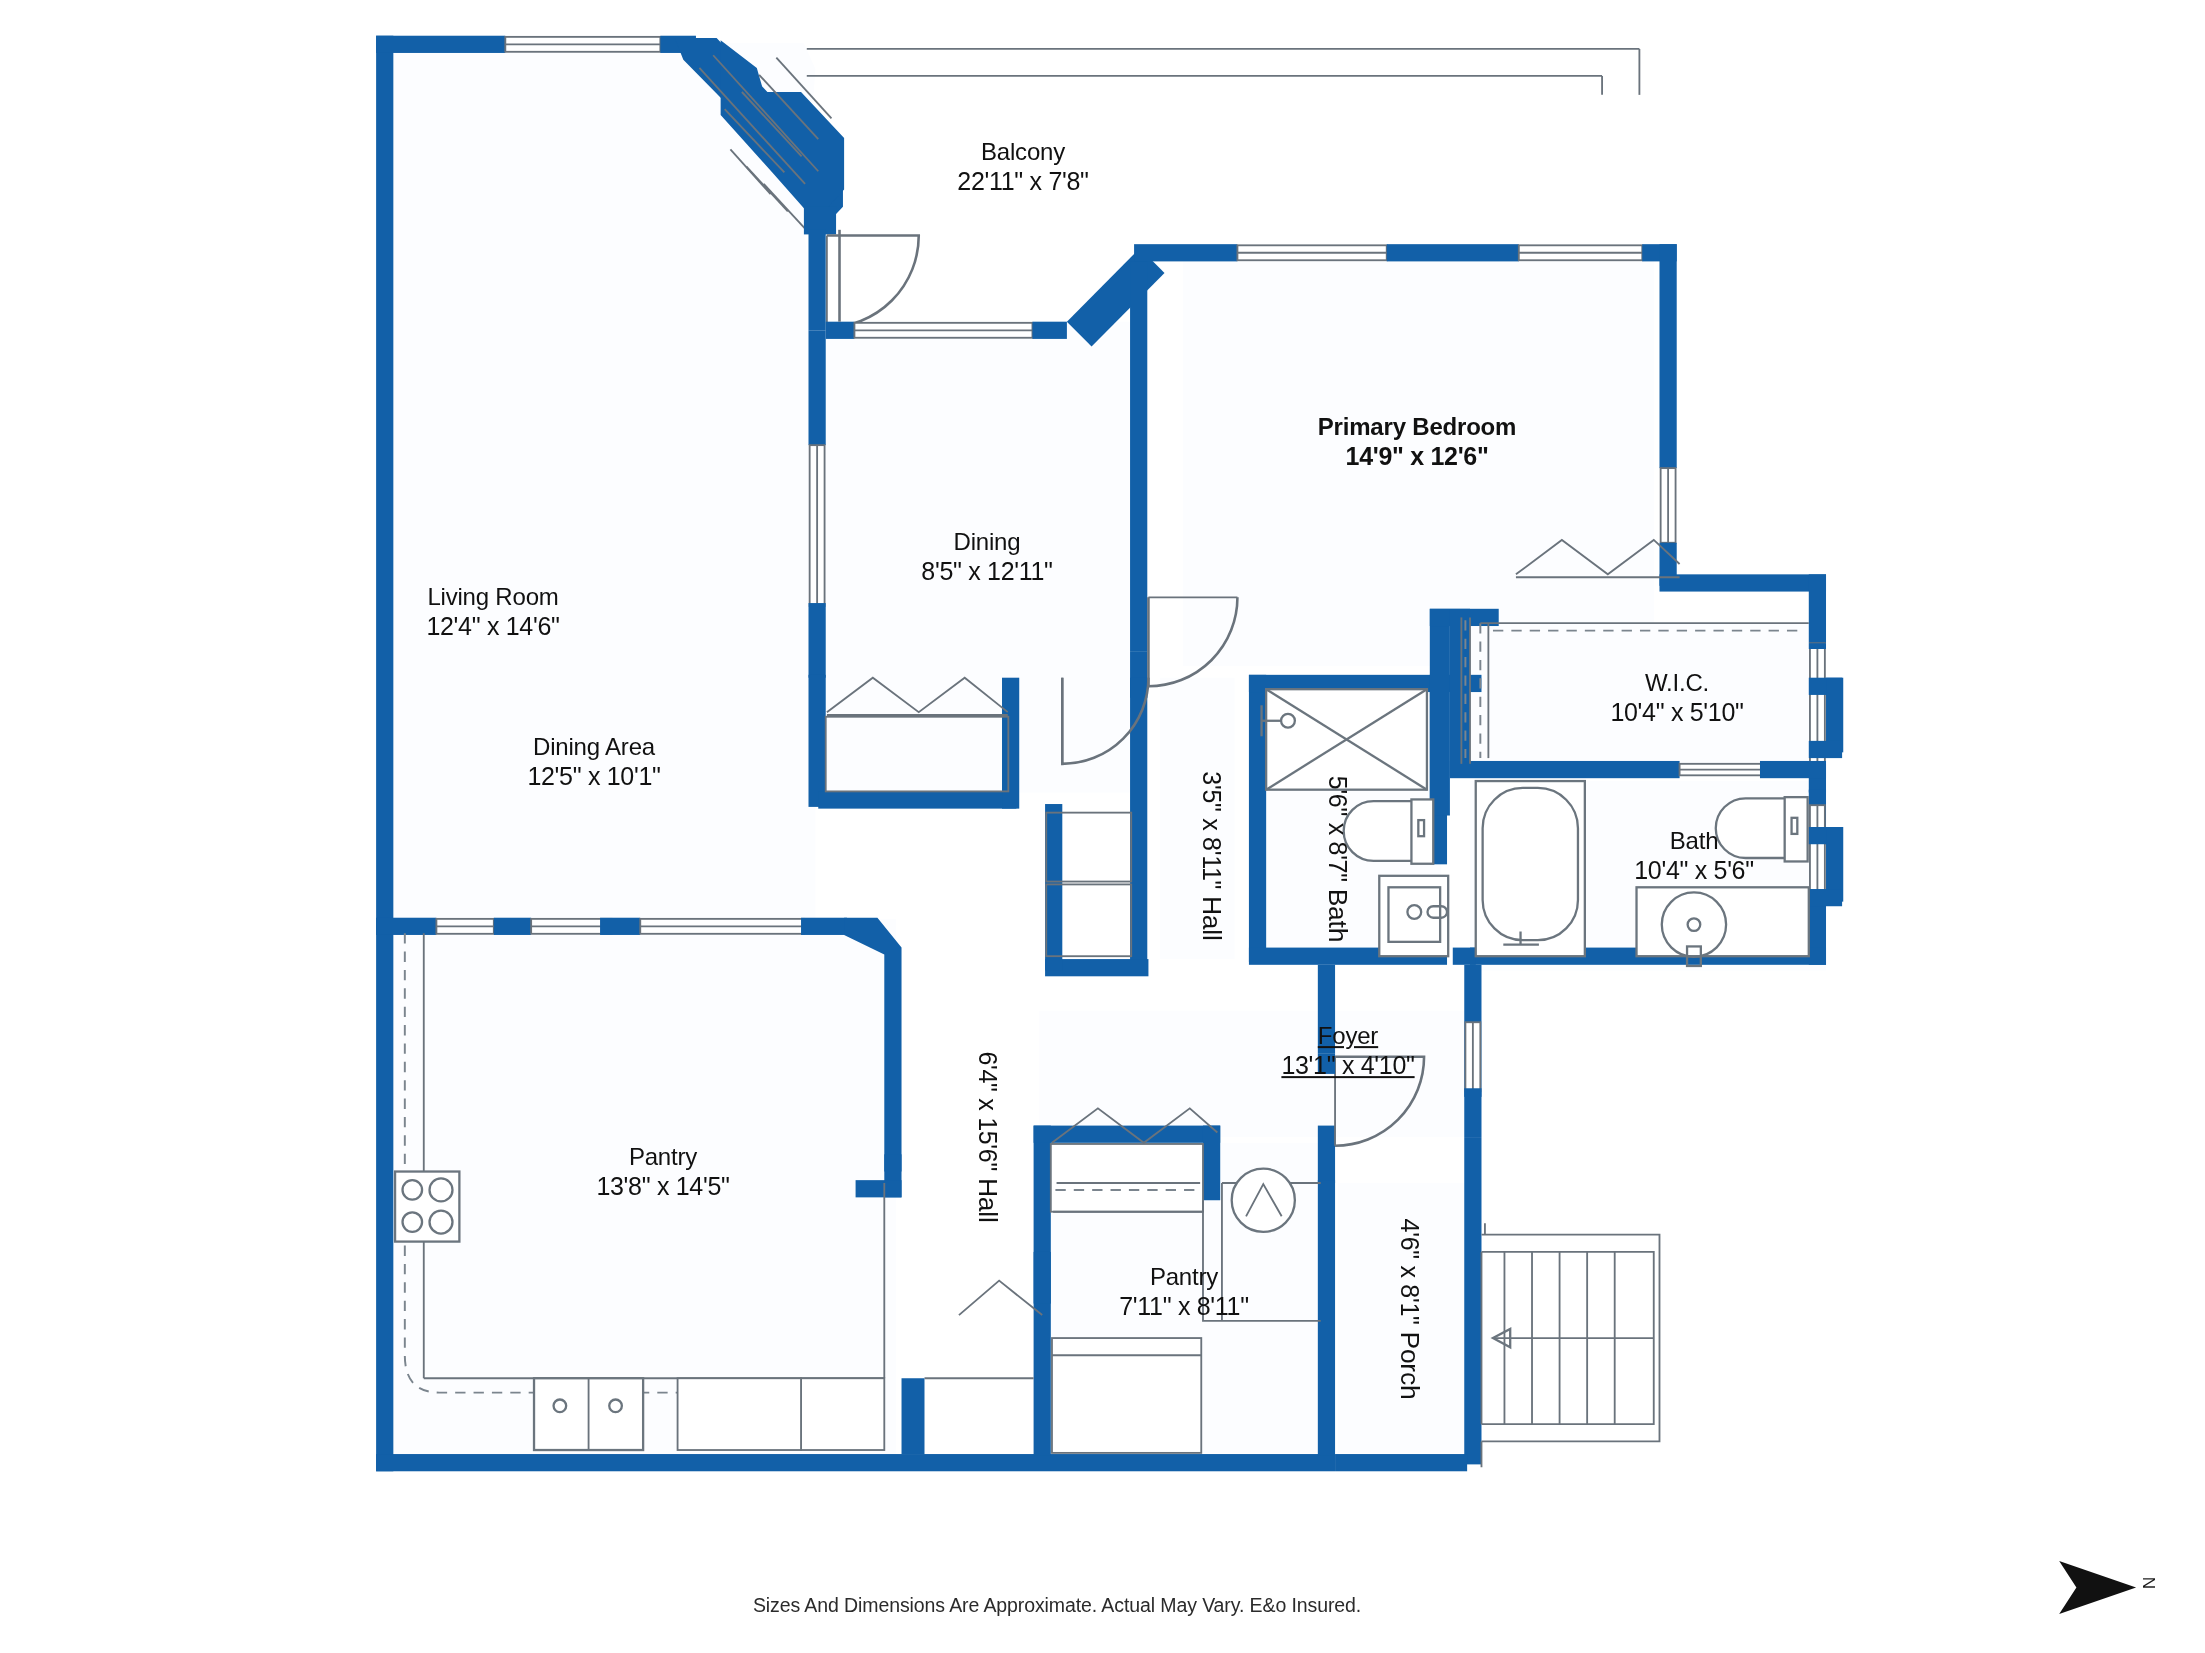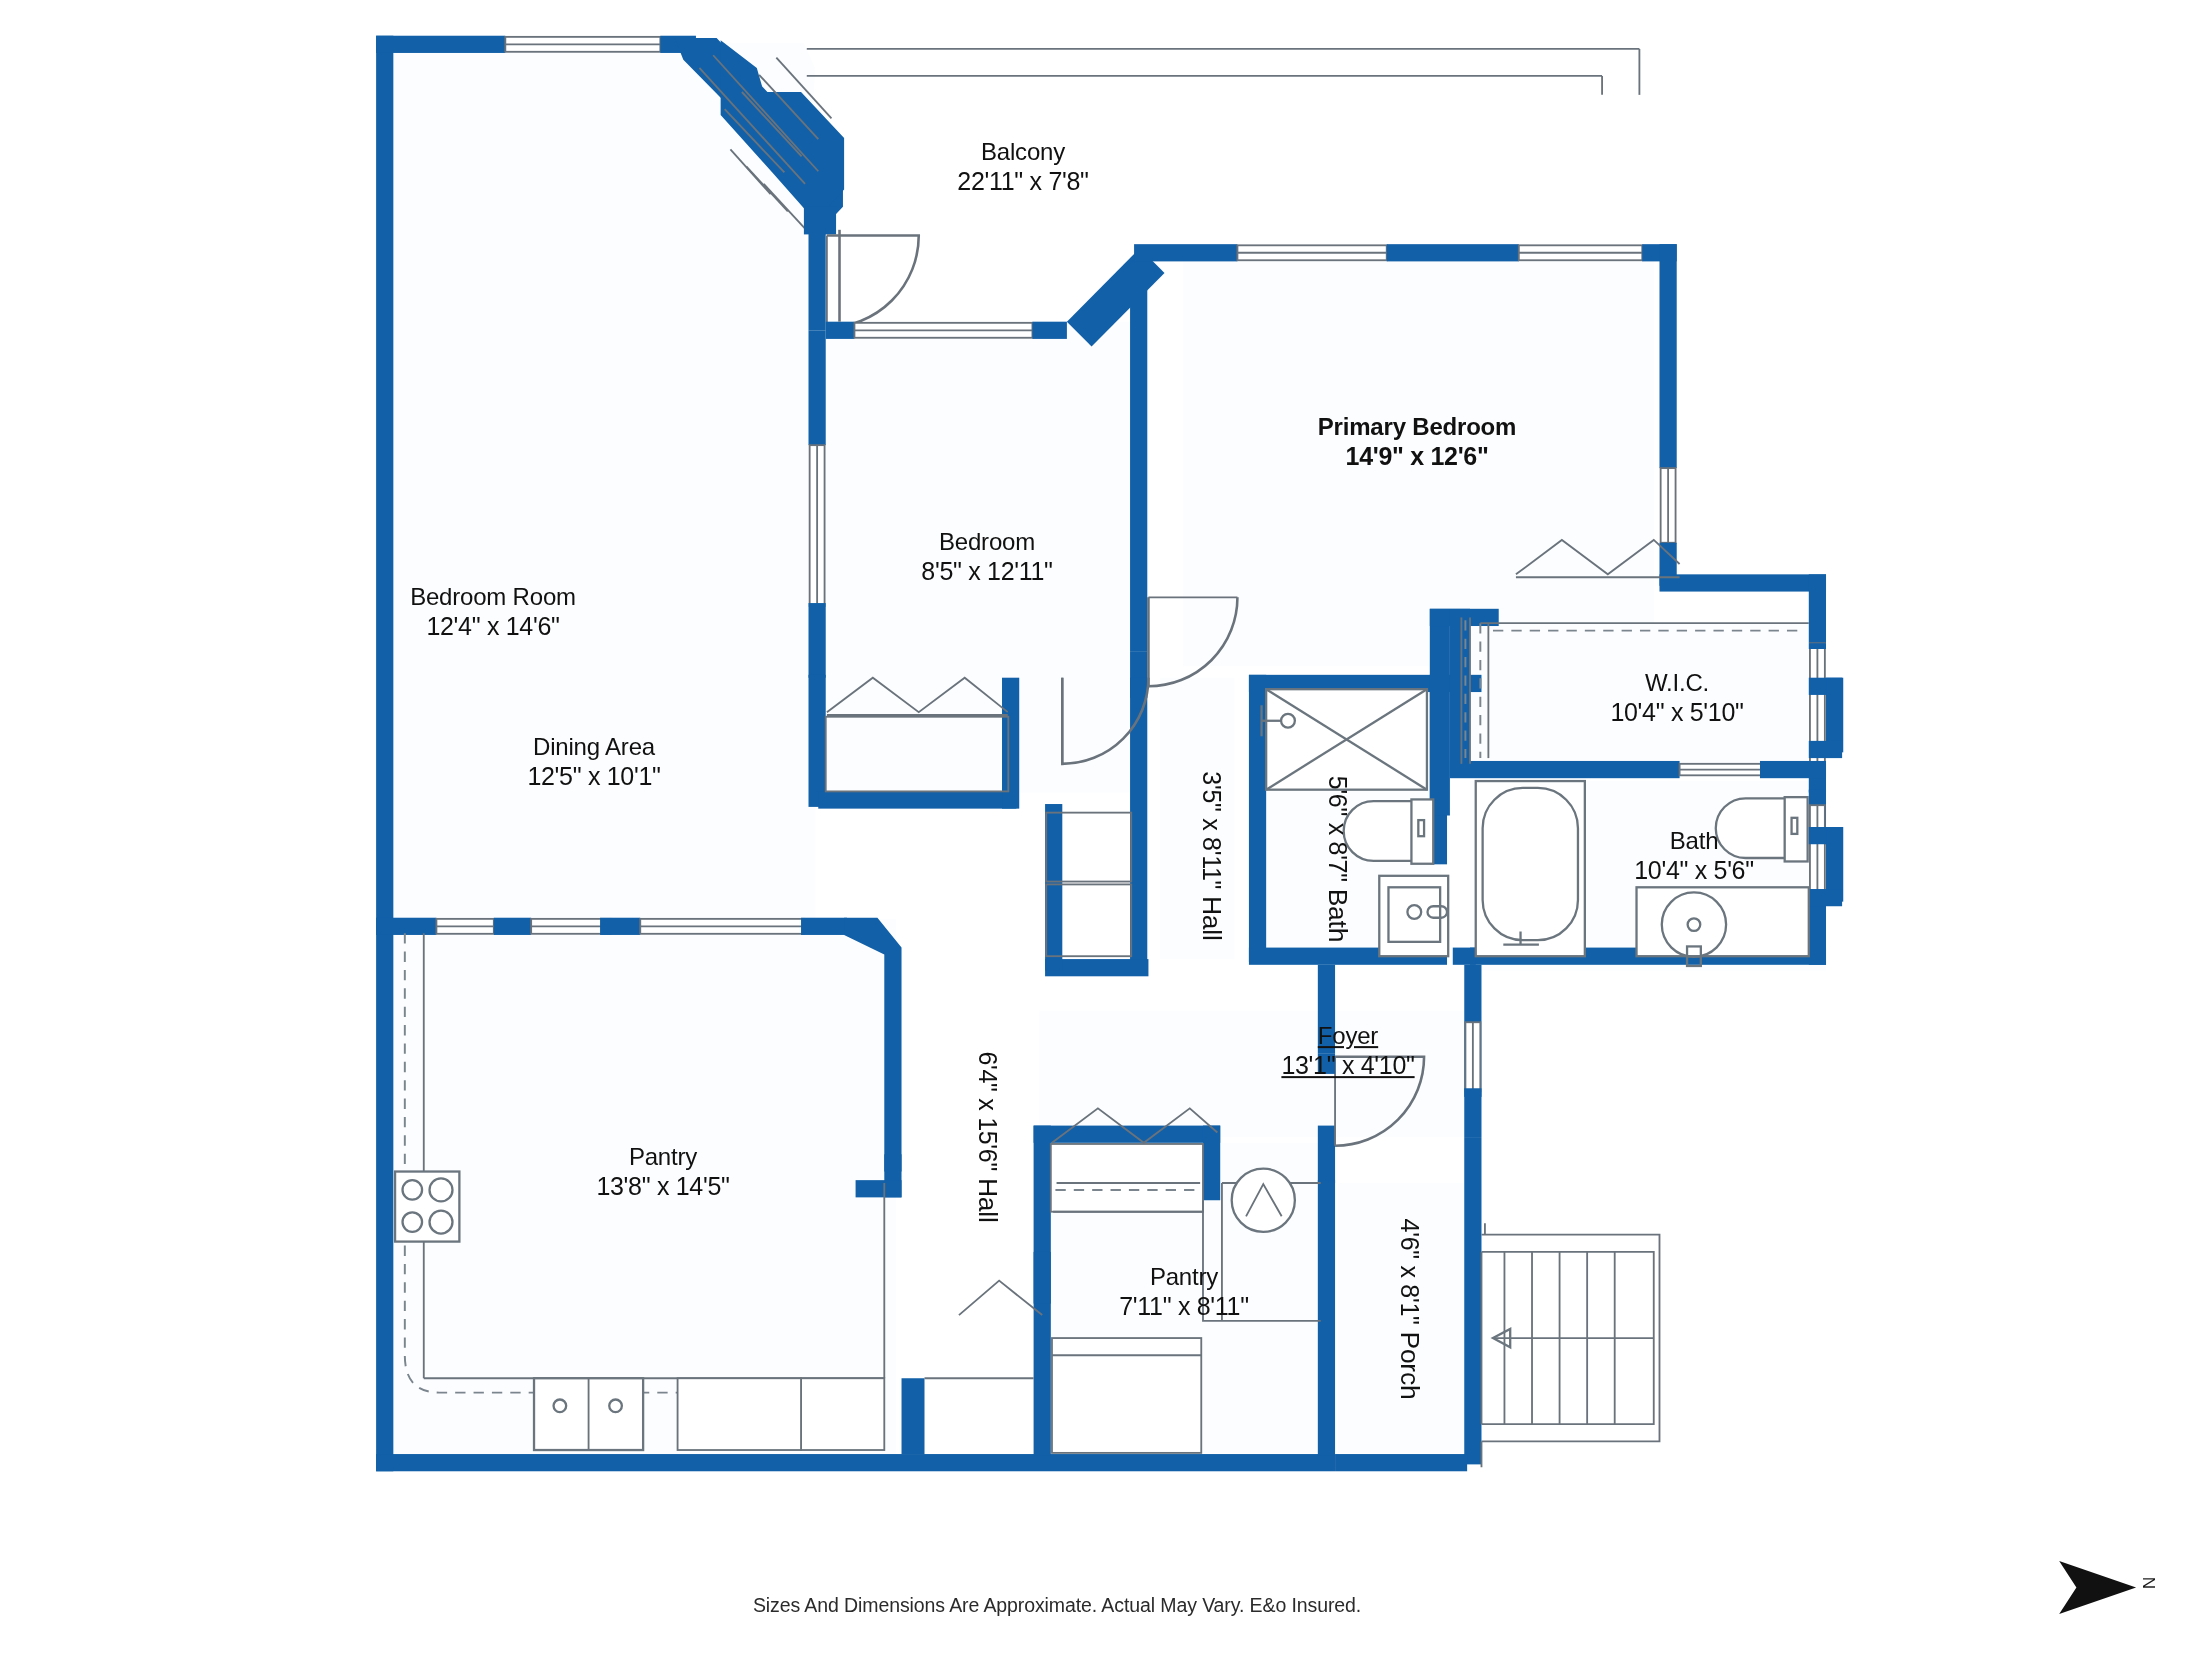--- a/index.html
+++ b/index.html
@@ -463,31 +463,31 @@
         <path class="thin" d="M2580,2510 L2580,2555"></path>
       </g>
 
       <g class="thin">
         <path d="M2586,2150 L2586,2130"></path>
       </g>
     </g>
   </svg>
 
   <div class="room-label flat" style="left:493px; top:612px;">
-    <span class="rl-name">Bedroom Room</span>
+    <span class="rl-name">Living Room</span>
     <span class="rl-dim">12'4" x 14'6"</span>
   </div>
 
   <div class="room-label flat" style="left:1023px; top:167px;">
     <span class="rl-name">Balcony</span>
     <span class="rl-dim">22'11" x 7'8"</span>
   </div>
 
   <div class="room-label flat" style="left:987px; top:557px;">
-    <span class="rl-name">Bedroom</span>
+    <span class="rl-name">Dining</span>
     <span class="rl-dim">8'5" x 12'11"</span>
   </div>
 
   <div class="room-label flat" style="left:1417px; top:442px;font-weight:bold;">
     <span class="rl-name">Primary Bedroom</span>
     <span class="rl-dim">14'9" x 12'6"</span>
   </div>
 
   <div class="room-label flat" style="left:594px; top:750px;margin-top:12px;">
     <span class="rl-name">Dining Area</span>

